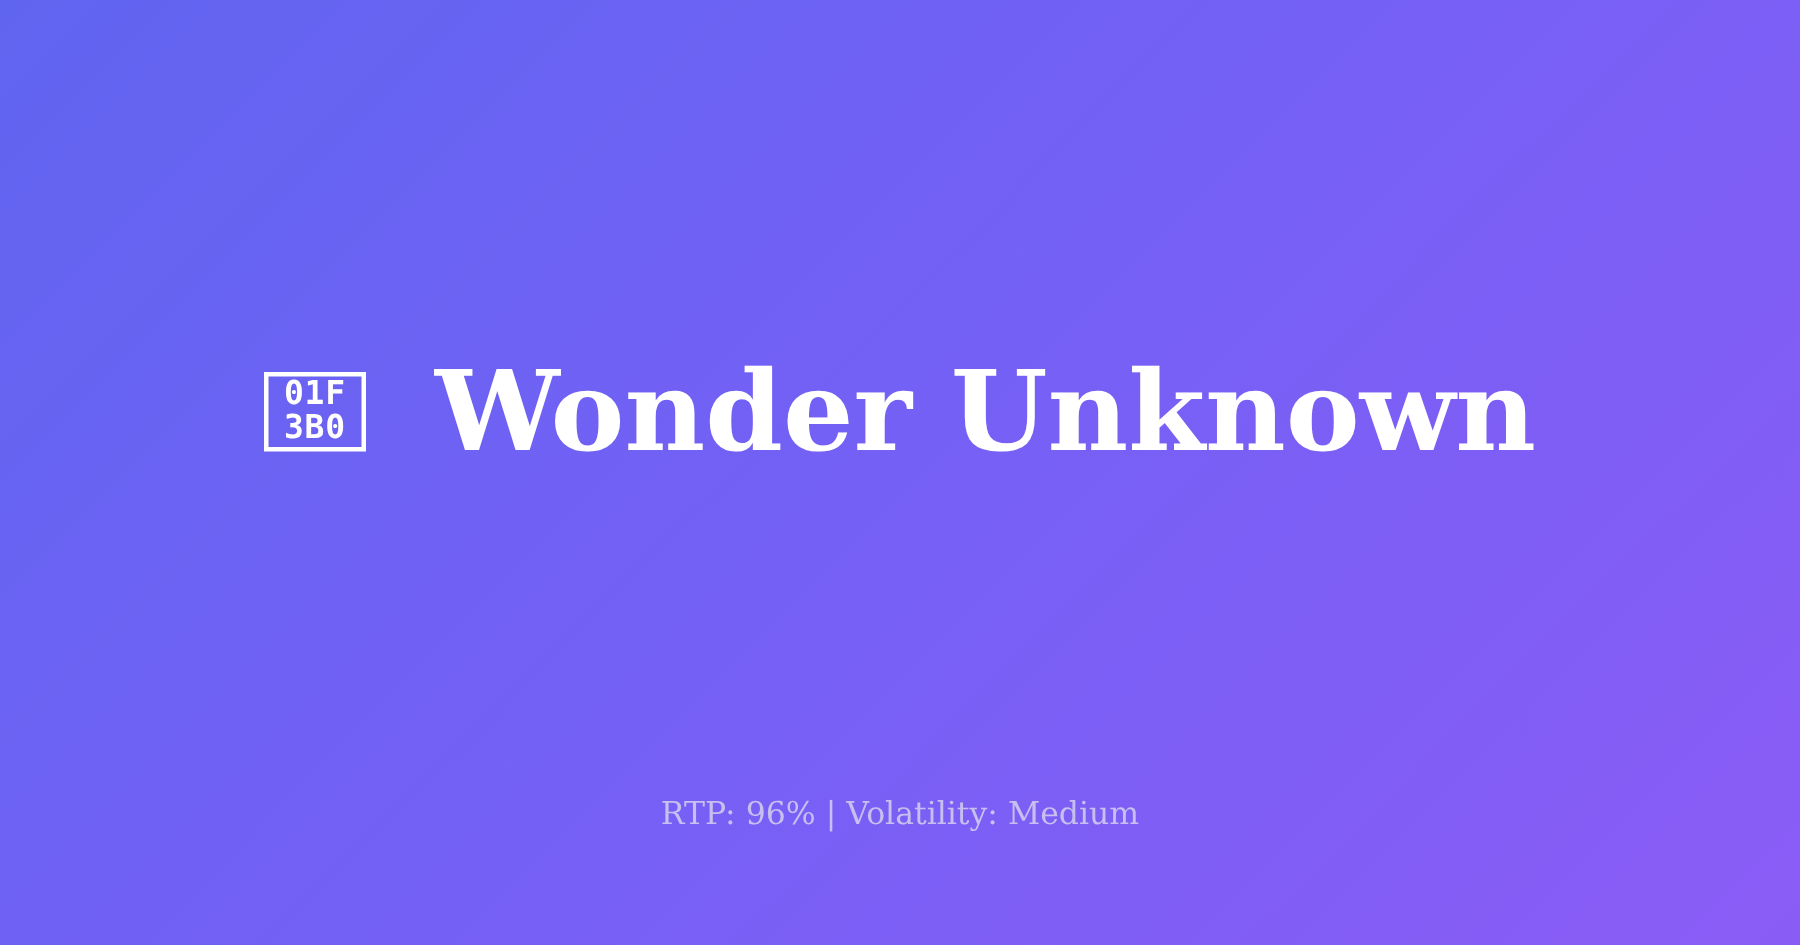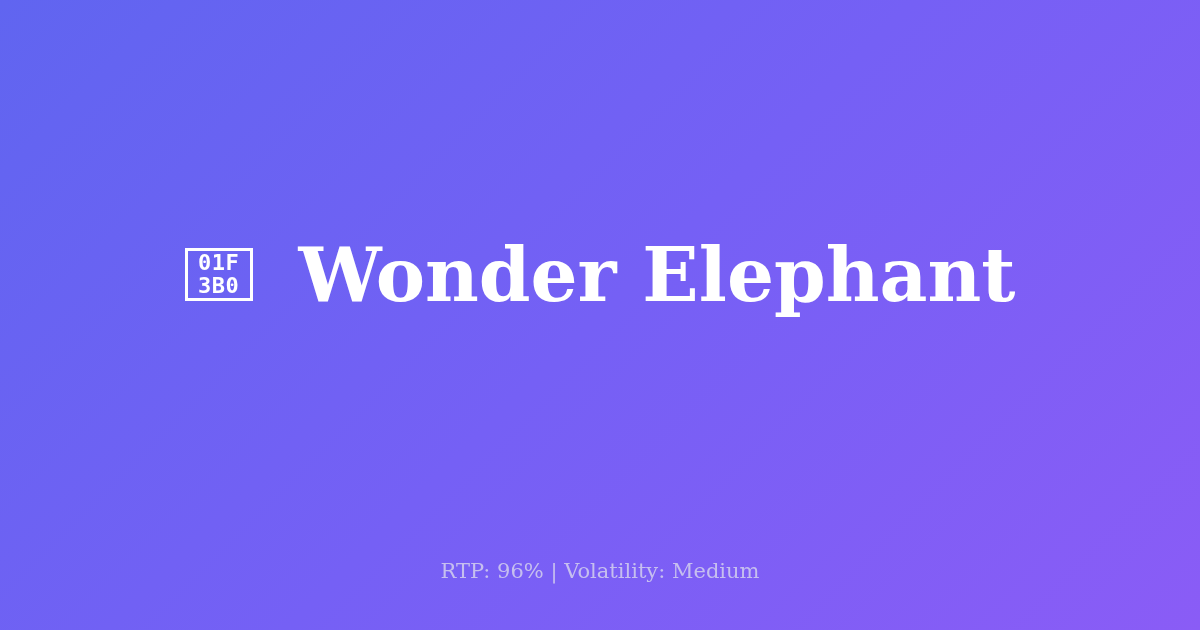--- a/index.html
+++ b/index.html
@@ -97,34 +97,33 @@
     top: 528px;
     left: 0;
     width: 1200px;
     text-align: center;
     font-family: "DejaVu Serif", "Liberation Serif", serif;
     font-weight: 400;
     font-size: 21px;
     line-height: 28px;
     color: #c6bfef;
     white-space: nowrap;
-    margin-top: 29px;
   }
 </style>
 </head>
 <body>
 
 <div class="og-card">
 
   <div class="title-row">
 
     <span class="hexbox">
       <span class="hex-row">01F</span>
       <span class="hex-row">3B0</span>
     </span>
 
-    <h1 class="game-title">Wonder Elephant</h1>
+    <h1 class="game-title">Wonder Unknown</h1>
   </div>
 
 
   <div class="game-meta">RTP: 96% | Volatility: Medium</div>
 
 </div>
 
 </body></html>

